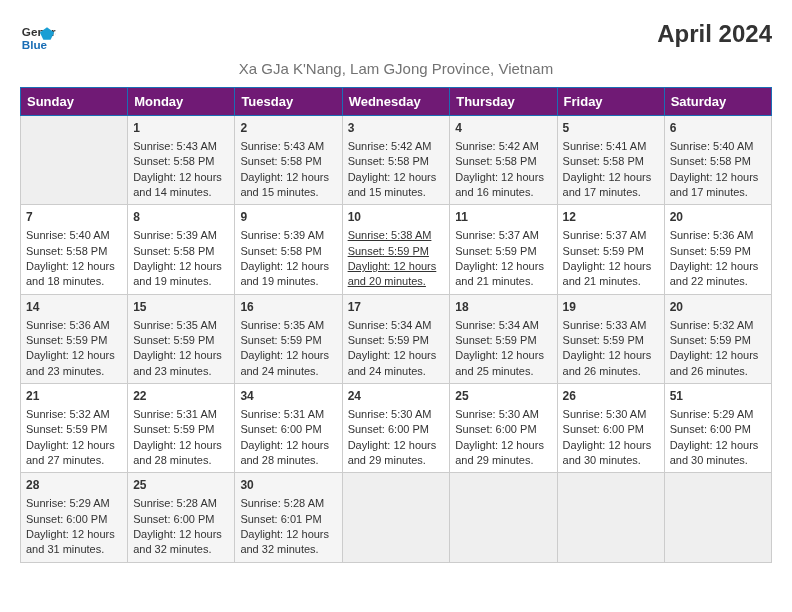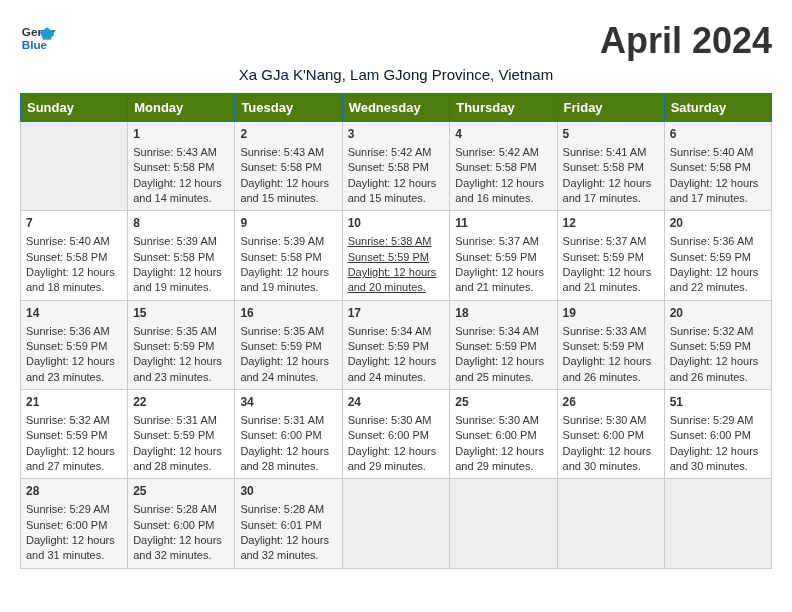--- a/index.html
+++ b/index.html
@@ -19,40 +19,40 @@
     .logo {
       display: flex;
       align-items: center;
       gap: 4px;
     }
     .logo-icon {
       width: 36px;
       height: 36px;
     }
     .calendar-title {
-      font-size: 36px;
+      font-size: 24px;
       font-weight: bold;
       color: #333;
       text-align: right;
       margin-left: 15px;
     }
     .subtitle {
       text-align: center;
       font-size: 15px;
-      color: #0f172a;
+      color: #737373;
       margin-bottom: 10px;
       font-weight: normal;
     }
     table {
       width: 100%;
       border-collapse: collapse;
       font-size: 11px;
     }
     thead tr th {
-      background-color: #4d7c0f;
+      background-color: #701a75;
       color: #fff;
       text-align: left;
       padding: 6px 6px;
       font-size: 13px;
       font-weight: bold;
       border: 1px solid #1a6eb5;
     }
     tbody tr td {
       border: 1px solid #ccc;
       vertical-align: top;

